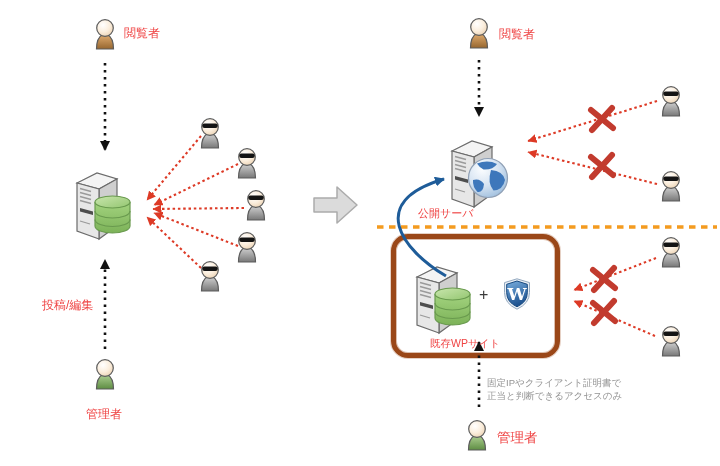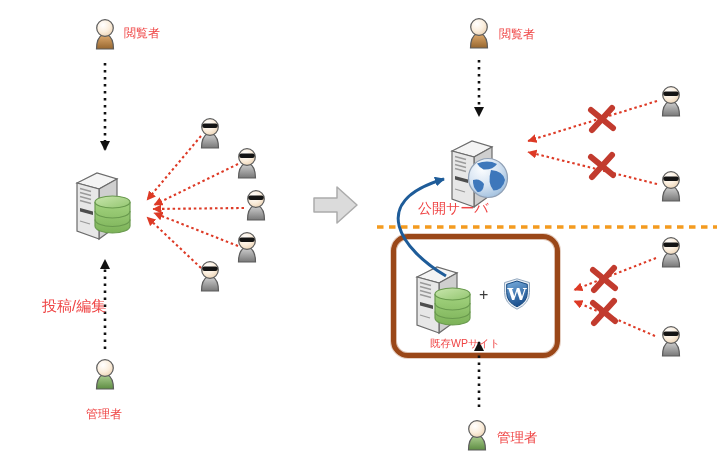--- a/index.html
+++ b/index.html
@@ -244,27 +244,31 @@
       <g transform="translate(466,420)">
         <use href="#pBody" fill="url(#bodyGreen)"></use>
           <use href="#pHead" fill="url(#headG)"></use>
       </g>
     </g>
   </svg>
 
   <div class="lbl" style="left:124px;top:25px;font-size:12px;">閲覧者</div>
 
 
-  <div class="lbl" style="left:42px;top:297px;font-size:15px;">投稿/編集</div>
+  <div class="lbl" style="left:42px;top:297px;font-size:12px;">投稿/編集</div>
 
   <div class="lbl" style="left:86px;top:406px;font-size:12px;">管理者</div>
 
   <div class="lbl" style="left:499px;top:26px;font-size:12px;">閲覧者</div>
 
-  <div class="lbl" style="left:418px;top:200px;font-size:14px;">公開サーバ</div>
+  <div class="lbl" style="left:418px;top:206px;font-size:11px;">公開サーバ</div>
 
   <div class="lbl" style="left:430px;top:337px;font-size:10.5px;">既存WPサイト</div>
 
   <div class="lbl" style="left:479px;top:286px;font-size:16px;color:#3a3a3a;">+</div>
 
+  <div class="note">
+    <div>固定IPやクライアント証明書で</div>
+    <div>正当と判断できるアクセスのみ</div>
+  </div>
 
   <div class="lbl" style="left:497px;top:429px;font-size:13.5px;">管理者</div>
 </div>
 
 </body></html>

